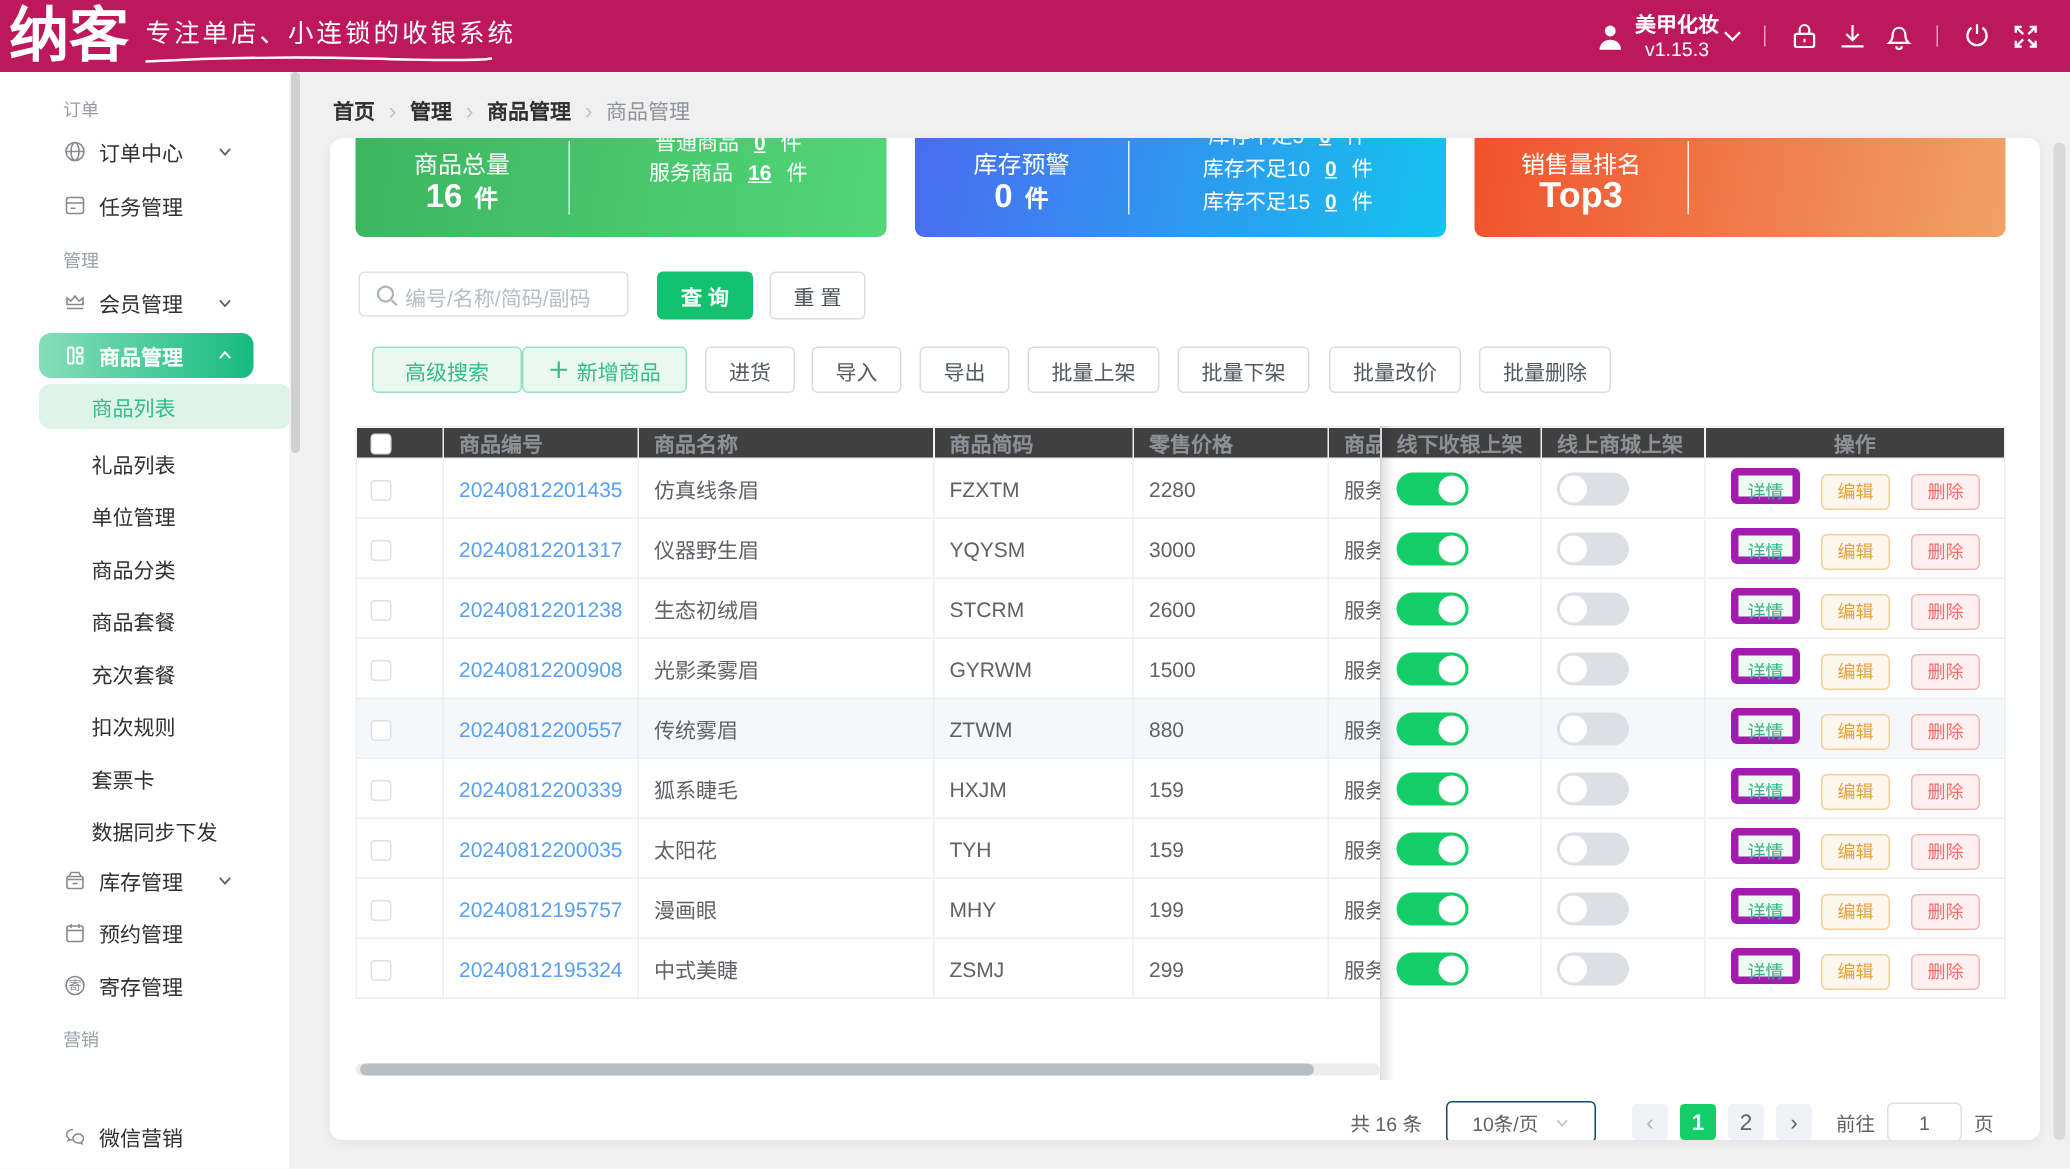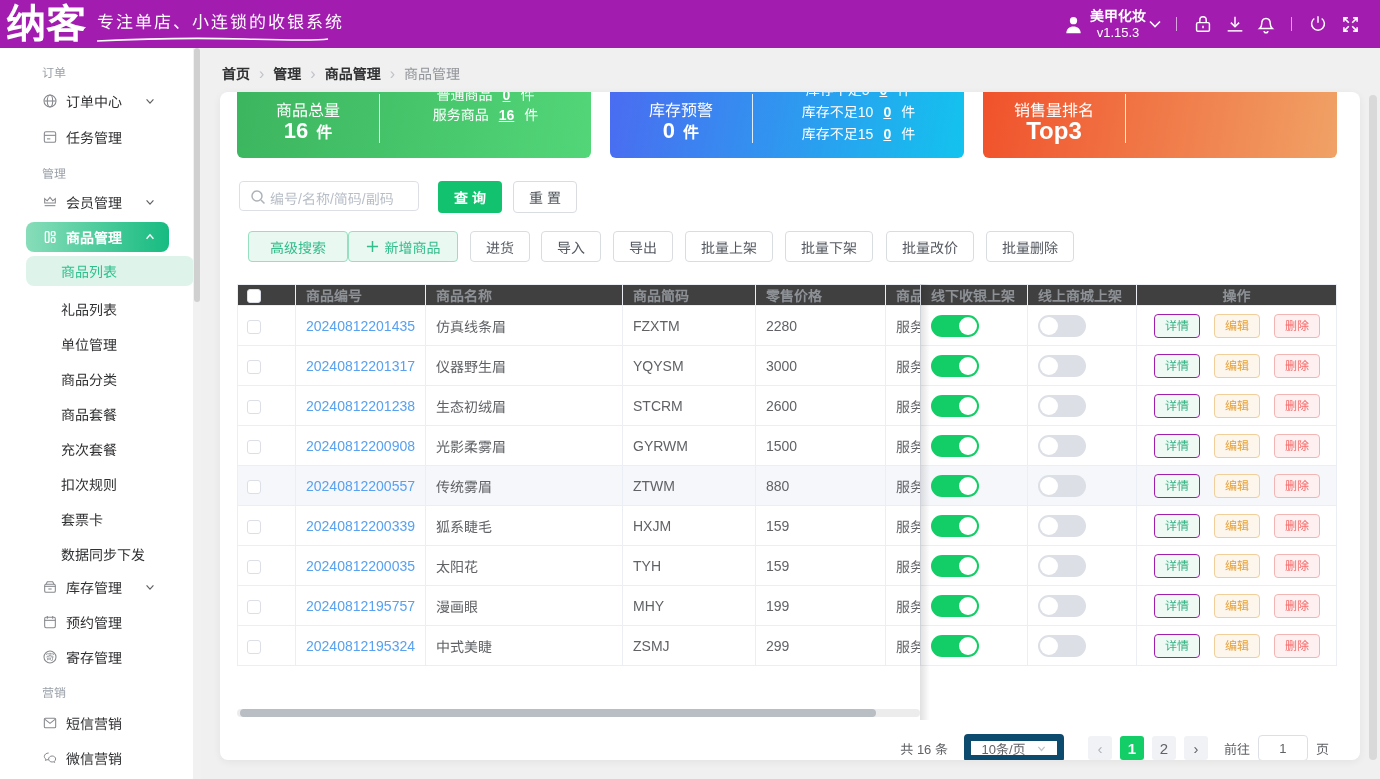--- a/index.html
+++ b/index.html
@@ -1,20 +1,20 @@
 <!DOCTYPE html>
 <html lang="zh-CN"><head>
 <meta charset="utf-8">
 <title>商品管理</title>
 <style>
 *{margin:0;padding:0;box-sizing:border-box}
 html,body{width:1380px;height:779px;overflow:hidden}
 body{font-family:"Liberation Sans",sans-serif;background:#f0f0f0;position:relative;font-size:14px;color:#303133}
 
-.header{position:absolute;left:0;top:0;width:1380px;height:48px;background:#a21caf;}
+.header{position:absolute;left:0;top:0;width:1380px;height:48px;background:#be185d;}
 .logo{position:absolute;left:6px;top:2px;color:#fff;font-size:40px;font-weight:bold;letter-spacing:0px;line-height:44px}
 .tagline{position:absolute;left:97px;top:8px;color:#fff;font-size:17px;letter-spacing:2px}
 .swoosh{position:absolute;left:95px;top:36px}
 .huser{position:absolute;top:0;height:48px;color:#fff;display:flex;align-items:center}
 .hname{font-size:14px;line-height:16px;text-align:center;font-weight:bold}
 .hver{font-size:13px;font-weight:normal}
 .hdiv{position:absolute;top:17px;width:1px;height:14px;background:rgba(255,255,255,.6)}
 
 .sidebar{position:absolute;left:0;top:48px;width:193px;height:731px;background:#fff}
 .sbar-track{position:absolute;left:193px;top:48px;width:8px;height:731px;background:#f1f1f1}
@@ -66,33 +66,33 @@
 .tbl .ctr{text-align:center}
 .tbl .cbc{text-align:left;padding-left:9px}
 .lnk{color:#58a0f0}
 .cb{display:inline-block;width:14px;height:14px;border:1px solid #dcdfe6;border-radius:3px;background:#fff;vertical-align:middle}
 .tgl{display:inline-block;width:48px;height:22px;border-radius:11px;position:relative;vertical-align:middle}
 .tgl-on{background:#13ce66}
 .tgl-on::after{content:"";position:absolute;right:2px;top:2px;width:18px;height:18px;border-radius:50%;background:#fff}
 .tgl-off{background:#dcdfe6}
 .tgl-off::after{content:"";position:absolute;left:2px;top:2px;width:18px;height:18px;border-radius:50%;background:#fff}
 .ab{display:inline-block;width:46px;height:24px;line-height:22px;border-radius:4px;font-size:12px;text-align:center;margin:0 7px}
-.ab-d{background:#effaf4;border:1px solid #a21caf;color:#34b384}
+.ab-d{background:#effaf4;border:5px solid #a21caf;color:#34b384}
 .ab-e{background:#fdf6ec;border:1px solid #f0cf9b;color:#e6a23c}
 .ab-x{background:#fef0f0;border:1px solid #f3b4b4;color:#f56c6c}
 .hl{background:#f5f7fa}
 
 .fshadow{position:absolute;left:700px;top:192px;width:10px;height:436px;background:linear-gradient(90deg,rgba(0,0,0,.12),rgba(0,0,0,0));}
 
 .hsb-track{position:absolute;left:17px;top:617px;width:683px;height:8px;background:#ececec;border-radius:4px}
 .hsb-thumb{position:absolute;left:20px;top:617px;width:636px;height:8px;background:#b9bdc4;border-radius:4px}
 
 .pgr{position:absolute;top:642px;right:31px;height:28px;display:flex;align-items:center;color:#606266;font-size:13px}
 .pgr .total{margin-right:16px}
-.psel{width:100px;height:28px;border:7px solid #0c4a6e;border-radius:4px;position:relative;margin-right:16px;display:flex;align-items:center;justify-content:center;font-size:13px}
+.psel{width:100px;height:28px;border:1px solid #0c4a6e;border-radius:4px;position:relative;margin-right:16px;display:flex;align-items:center;justify-content:center;font-size:13px}
 .pbtn{width:24px;height:24px;border-radius:3px;background:#f0f2f5;margin-left:8px;display:flex;align-items:center;justify-content:center;font-size:15px}
 .pbtn.on{background:#13ce66;color:#fff;font-weight:bold}
 .pgoto{margin-left:16px}
 .pinput{width:50px;height:26px;border:1px solid #dcdfe6;border-radius:4px;margin:0 8px;text-align:center;line-height:26px;font-size:13px}
 
 .vsb{position:absolute;left:1369px;top:95px;width:8px;height:665px;background:#d9d9d9;border-radius:4px}
 </style>
 </head>
 <body>
 
@@ -230,27 +230,20 @@
       <span class="tx">预约管理</span>
     </div>
   <div class="mi" style="top:591px">
       <svg class="ic" viewBox="0 0 24 24" fill="none" stroke="#87898e" stroke-width="1.6">
         <circle cx="12" cy="12" r="9"></circle>
         <text x="12" y="16.5" font-size="13" fill="#87898e" stroke="none" text-anchor="middle" font-family="sans-serif">寄</text>
       </svg>
       <span class="tx">寄存管理</span>
     </div>
   <div class="sec" style="top:635px">营销</div>
-  <div class="mi" style="top:657px">
-      <svg class="ic" viewBox="0 0 24 24" fill="none" stroke="#87898e" stroke-width="1.6">
-        <rect x="3.5" y="5" width="17" height="14" rx="1.5"></rect>
-        <path d="M4.5 6.5 L12 12.5 L19.5 6.5"></path>
-      </svg>
-      <span class="tx">短信营销</span>
-    </div>
   <div class="mi" style="top:692px">
       <svg class="ic" viewBox="0 0 24 24" fill="none" stroke="#87898e" stroke-width="1.5">
         <path d="M10 4.5 c-3.6 0-6.5 2.3-6.5 5.2 0 1.6 .9 3 2.3 4 l-.6 2 2.3-1.2 c.6.2 1.3.3 2 .3"></path>
         <path d="M20.5 13.5 c0-2.5-2.4-4.5-5.3-4.5 s-5.3 2-5.3 4.5 2.4 4.5 5.3 4.5 c.6 0 1.3-.1 1.8-.3 l2 1-.5-1.8 c1.2-.8 2-2 2-3.4z"></path>
         <path d="M13.2 12.8 h.1 M17 12.8 h.1" stroke-width="1.8"></path>
       </svg>
       <span class="tx">微信营销</span>
     </div>
 </div>
 <div class="sbar-track"></div>

